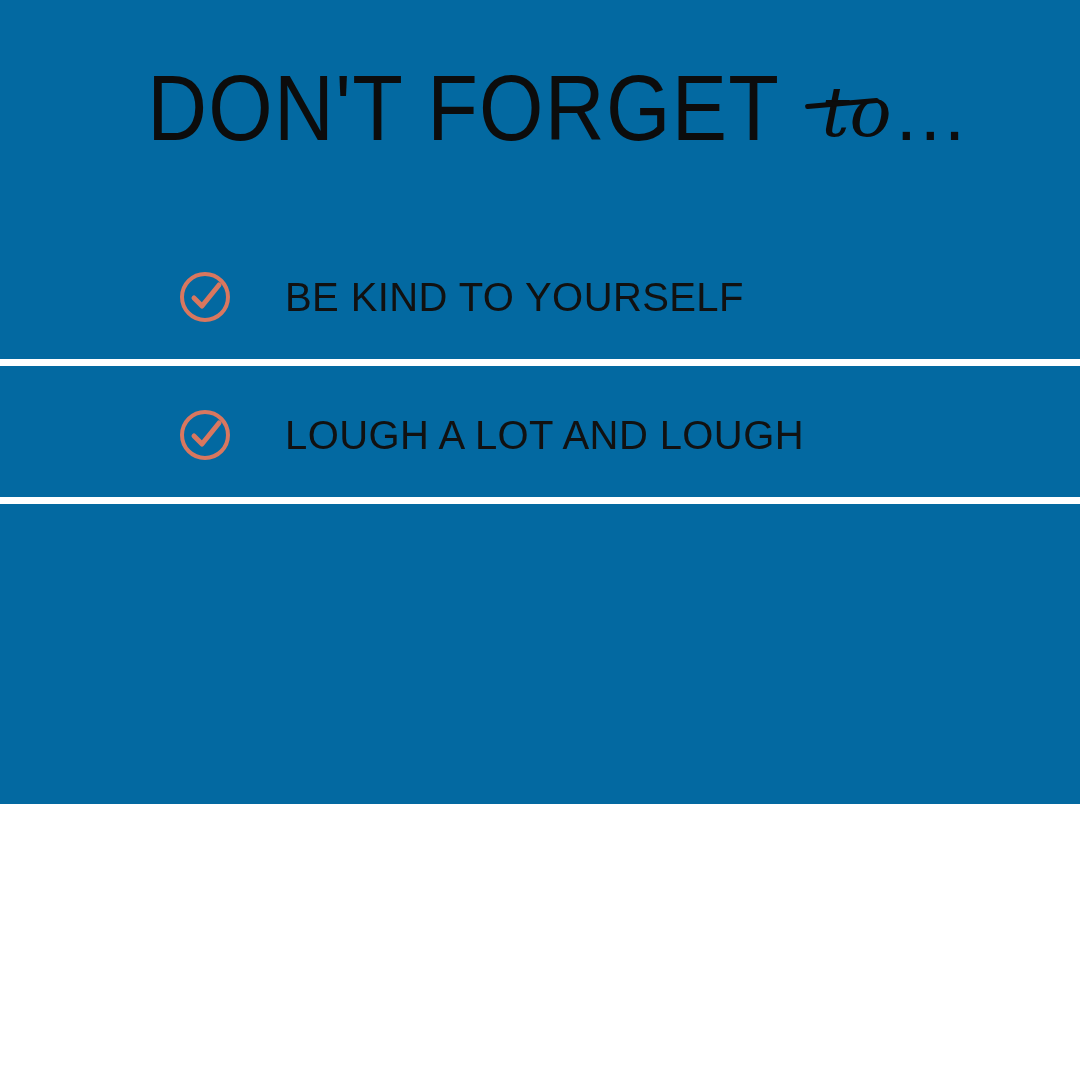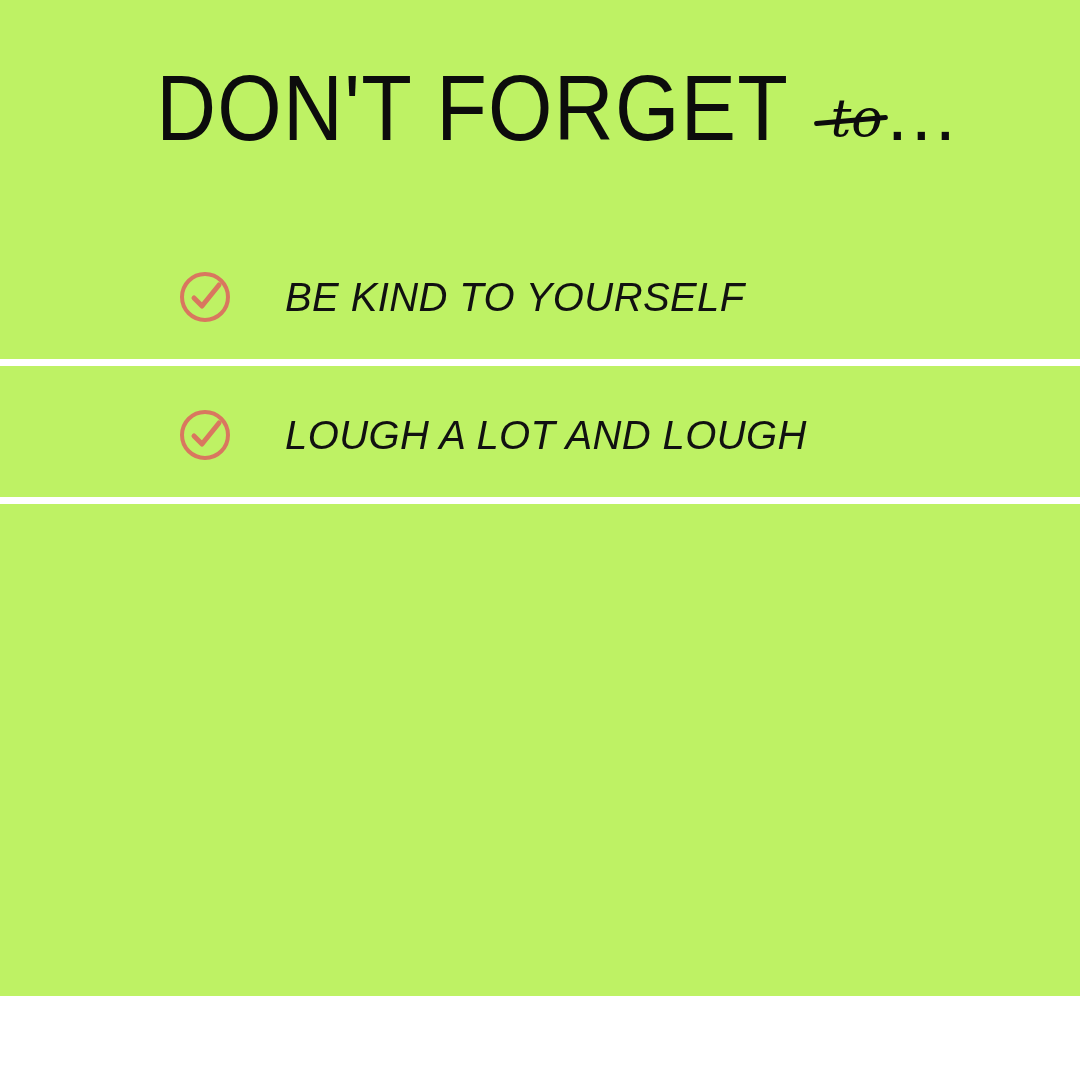--- a/index.html
+++ b/index.html
@@ -9,22 +9,22 @@
   body {
     width: 1080px;
     height: 1080px;
     overflow: hidden;
     font-family: "Liberation Sans", sans-serif;
   }
 
   #poster {
     position: relative;
     width: 1080px;
-    height: 996px;
-    background: #bef264;
+    height: 804px;
+    background: #0369a1;
     box-sizing: border-box;
     overflow: hidden;
     padding-left: 32px;
   }
 
   
   #title-block {
     position: absolute;
     left: 0;
     top: 62px;
@@ -41,21 +41,21 @@
     font-weight: 300;
     letter-spacing: 1.5px;
     color: #0c0c0c;
     line-height: 1;
     transform: scaleX(0.90);
     transform-origin: left baseline;
   }
   #title-script {
     font-family: "DejaVu Serif", serif;
     font-style: italic;
-    font-size: 52px;
+    font-size: 70px;
     font-weight: 400;
     color: #0c0c0c;
     line-height: 1;
     margin-left: 6px;
     position: relative;
     top: -4px;
   }
   #title-script .scr-t {
     position: relative;
   }
@@ -108,21 +108,20 @@
     position: absolute;
     left: 285px;
     top: 50%;
     transform: translateY(-50%);
     font-family: "Liberation Sans", sans-serif;
     font-size: 40px;
     font-weight: 400;
     letter-spacing: 0.4px;
     color: #111111;
     white-space: nowrap;
-    font-style: italic;
   }
   .divider {
     position: absolute;
     left: 0;
     bottom: 0;
     width: 1080px;
     height: 7px;
     background: #ffffff;
   }
 

